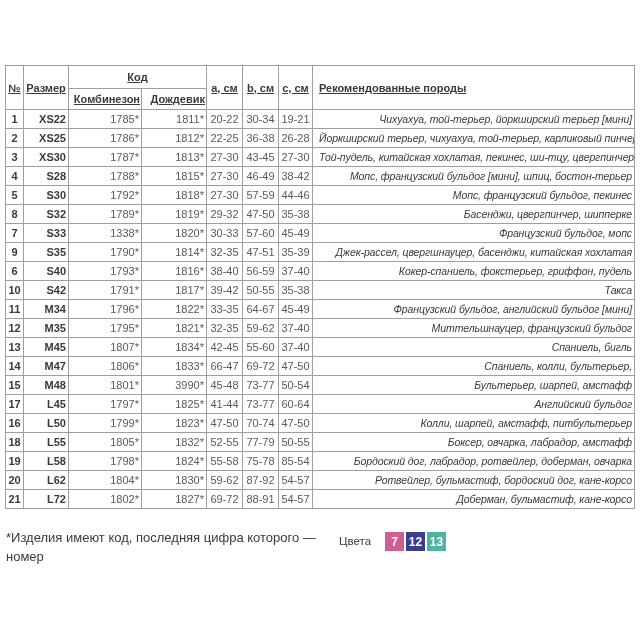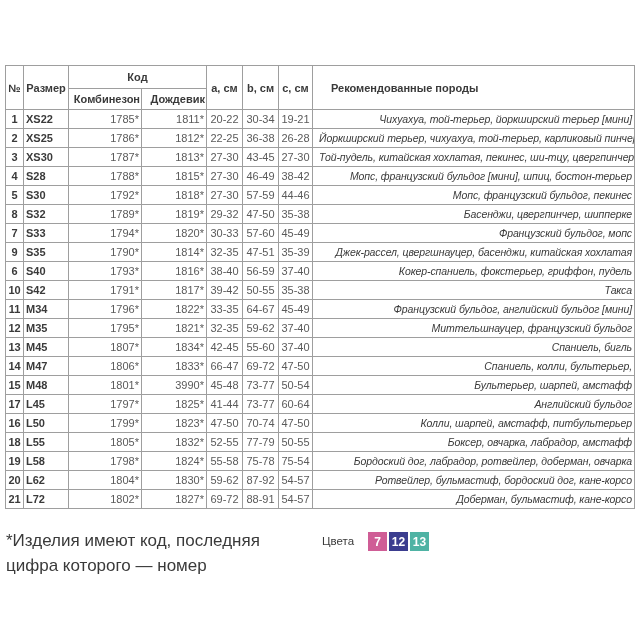--- a/index.html
+++ b/index.html
@@ -9,39 +9,39 @@
   }
   .size-table{
     position:absolute;left:5px;top:65px;width:630px;
     border-collapse:collapse;table-layout:fixed;
   }
   .size-table th,.size-table td{
     border:1px solid #9e9e9e;overflow:hidden;white-space:nowrap;
   }
   .size-table thead th{
     font-weight:bold;font-size:11px;color:#3a3a3a;text-align:center;
-    padding:2px 1px;background:#ffffff;
-  }
-  .size-table thead .th-breeds{text-align:left;padding-left:18px;}
+    padding:2px 1px;background:#ffffff;text-decoration:underline;
+  }
+  .size-table thead .th-breeds{text-align:left;padding-left:6px;}
   .size-table thead tr.hr1 th{height:18px;}
   .size-table thead tr.hr2 th{height:16px;text-align:right;}
   .size-table tbody td{
     height:18px;line-height:18px;padding:0 2px;font-size:11px;background:#ffffff;
   }
   .c-num{text-align:center;font-weight:bold;color:#3a3a3a;}
-  .c-size{text-align:left;font-weight:bold;color:#3a3a3a;}
+  .c-size{text-align:right;font-weight:bold;color:#3a3a3a;}
   .c-code{text-align:right;color:#5a5a5a;}
   .c-meas{text-align:center;color:#5a5a5a;}
   .c-breeds{text-align:right;padding-left:6px !important;color:#3a3a3a;font-size:10.5px !important;letter-spacing:-0.1px;font-style:italic;}
   .footnote{
     position:absolute;left:6px;top:529px;width:310px;
-    font-size:17px;line-height:1.45;color:#3a3a3a;
+    font-size:13px;line-height:1.45;color:#3a3a3a;
   }
   .colors-legend{
-    position:absolute;left:322px;top:532px;display:flex;align-items:flex-start;
+    position:absolute;left:339px;top:532px;display:flex;align-items:flex-start;
   }
   .colors-label{font-size:11.5px;color:#3a3a3a;margin-right:14px;line-height:19px;}
   .chips{display:flex;}
   .chip{
     display:inline-flex;align-items:center;justify-content:center;
     width:19px;height:19px;margin-right:2px;
     color:#ffffff;font-weight:bold;font-size:12px;
   }
 </style>
 </head>
@@ -130,21 +130,21 @@
         <td class="c-code">1789*</td>
         <td class="c-code">1819*</td>
         <td class="c-meas">29-32</td>
         <td class="c-meas">47-50</td>
         <td class="c-meas">35-38</td>
         <td class="c-breeds">Басенджи, цвергпинчер, шипперке</td>
       </tr>
       <tr>
         <td class="c-num">7</td>
         <td class="c-size">S33</td>
-        <td class="c-code">1794*</td>
+        <td class="c-code">1338*</td>
         <td class="c-code">1820*</td>
         <td class="c-meas">30-33</td>
         <td class="c-meas">57-60</td>
         <td class="c-meas">45-49</td>
         <td class="c-breeds">Французский бульдог, мопс</td>
       </tr>
       <tr>
         <td class="c-num">9</td>
         <td class="c-size">S35</td>
         <td class="c-code">1790*</td>
@@ -254,21 +254,21 @@
         <td class="c-meas">50-55</td>
         <td class="c-breeds">Боксер, овчарка, лабрадор, амстафф</td>
       </tr>
       <tr>
         <td class="c-num">19</td>
         <td class="c-size">L58</td>
         <td class="c-code">1798*</td>
         <td class="c-code">1824*</td>
         <td class="c-meas">55-58</td>
         <td class="c-meas">75-78</td>
-        <td class="c-meas">75-54</td>
+        <td class="c-meas">85-54</td>
         <td class="c-breeds">Бордоский дог, лабрадор, ротвейлер, доберман, овчарка</td>
       </tr>
       <tr>
         <td class="c-num">20</td>
         <td class="c-size">L62</td>
         <td class="c-code">1804*</td>
         <td class="c-code">1830*</td>
         <td class="c-meas">59-62</td>
         <td class="c-meas">87-92</td>
         <td class="c-meas">54-57</td>

